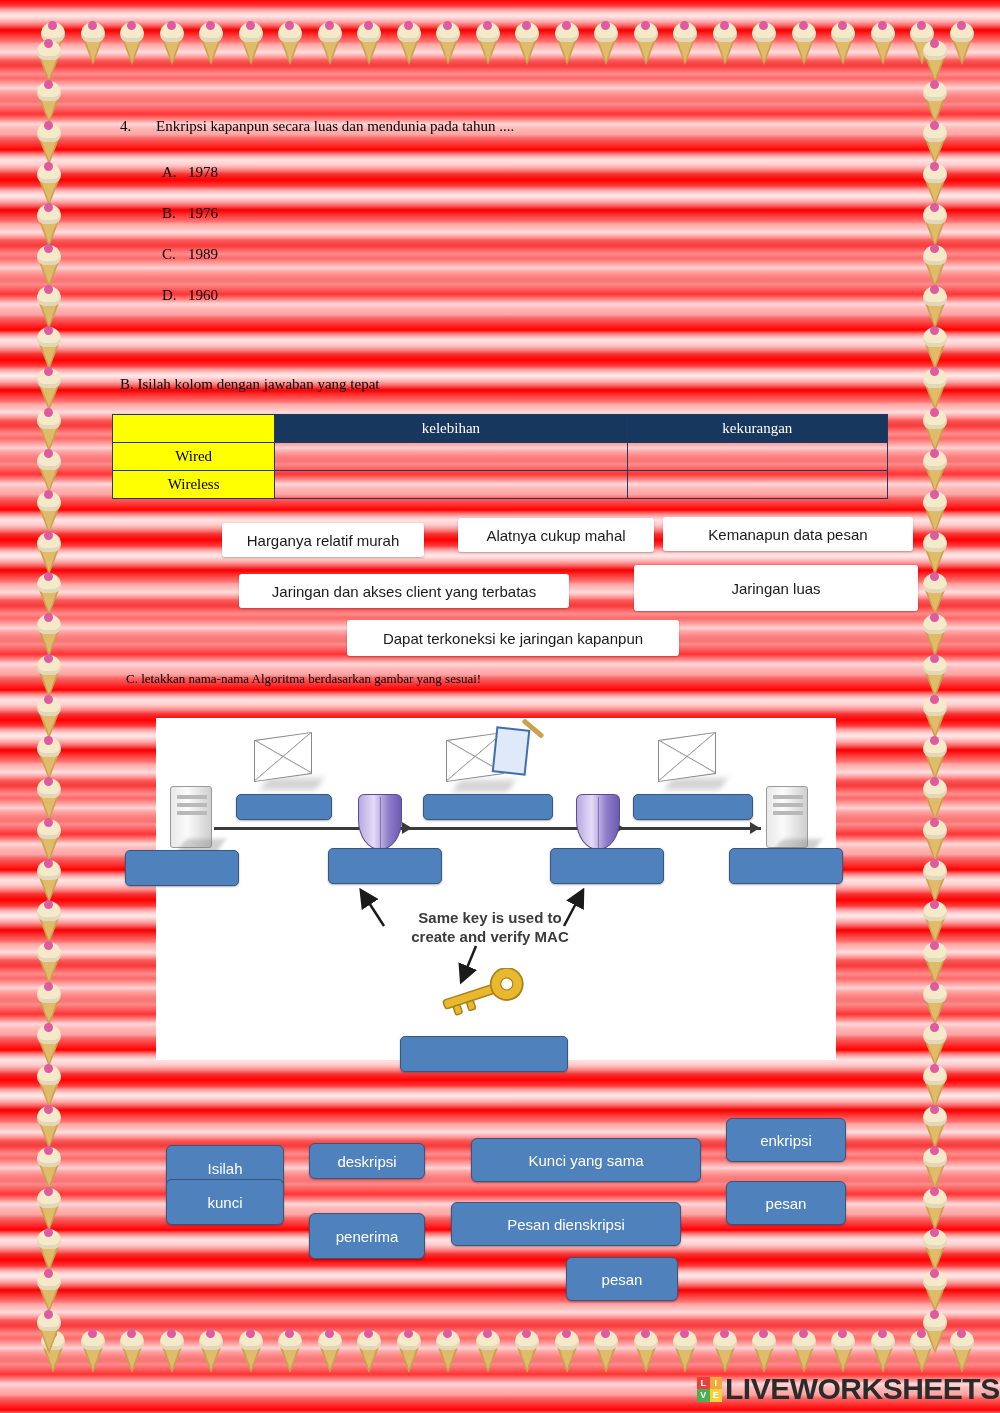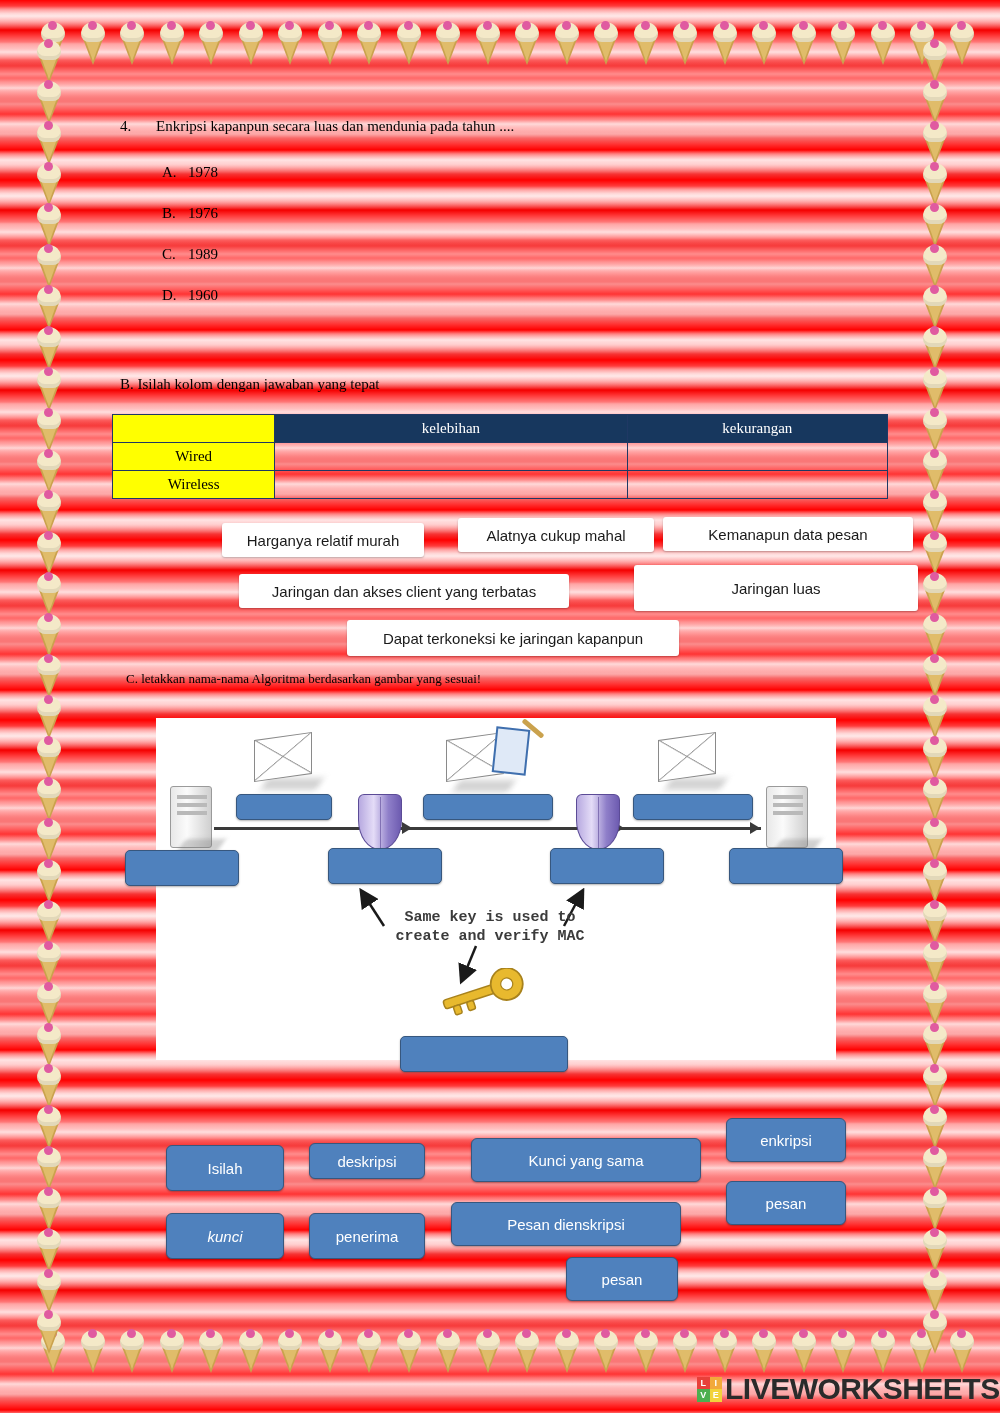--- a/index.html
+++ b/index.html
@@ -187,21 +187,21 @@
   .arrow-head {
     position:absolute; width:0; height:0;
     border-top:6px solid transparent; border-bottom:6px solid transparent;
     border-left:10px solid #3a3a3a;
   }
 
   #macnote {
     position:absolute; left:214px; top:190px; width:240px;
     text-align:center; font-size:15px; font-weight:bold;
     color:#3b3b3b; line-height:19px;
-    font-family:Liberation Mono, monospace;
+    font-family:Liberation Sans, sans-serif;
   }
   .key-gold {
     position:absolute; left:280px; top:250px; width:92px; height:48px;
   }
 
   .blue-chip {
     position:absolute;
     background:#4f81bd;
     border:1px solid #37577e;
     border-radius:6px;
@@ -1038,21 +1038,21 @@
       <circle cx="72" cy="24" r="16" fill="#e8b92e" stroke="#a8821c" stroke-width="1.8"></circle>
       <circle cx="72" cy="24" r="6" fill="#ffffff" stroke="#a8821c" stroke-width="1.2"></circle>
     </g>
   </svg>
 </div>
 
 <div class="blue-chip" style="left:166px; top:1145px; width:118px; height:46px;">Isilah</div>
 <div class="blue-chip" style="left:309px; top:1143px; width:116px; height:36px;">deskripsi</div>
 <div class="blue-chip" style="left:471px; top:1138px; width:230px; height:44px;">Kunci yang sama</div>
 <div class="blue-chip" style="left:726px; top:1118px; width:120px; height:44px;">enkripsi</div>
-<div class="blue-chip" style="left:166px; top:1213px; width:118px; height:46px;font-style:italic;">kunci</div>
+<div class="blue-chip" style="left:166px; top:1179px; width:118px; height:46px;">kunci</div>
 <div class="blue-chip" style="left:309px; top:1213px; width:116px; height:46px;">penerima</div>
 <div class="blue-chip" style="left:451px; top:1202px; width:230px; height:44px;">Pesan dienskripsi</div>
 <div class="blue-chip" style="left:726px; top:1181px; width:120px; height:44px;">pesan</div>
 <div class="blue-chip" style="left:566px; top:1257px; width:112px; height:44px;">pesan</div>
 
 <div id="footer">
   <div id="lwlogo">
     <div class="lw-l">L</div>
     <div class="lw-i">I</div>
     <div class="lw-v">V</div>

